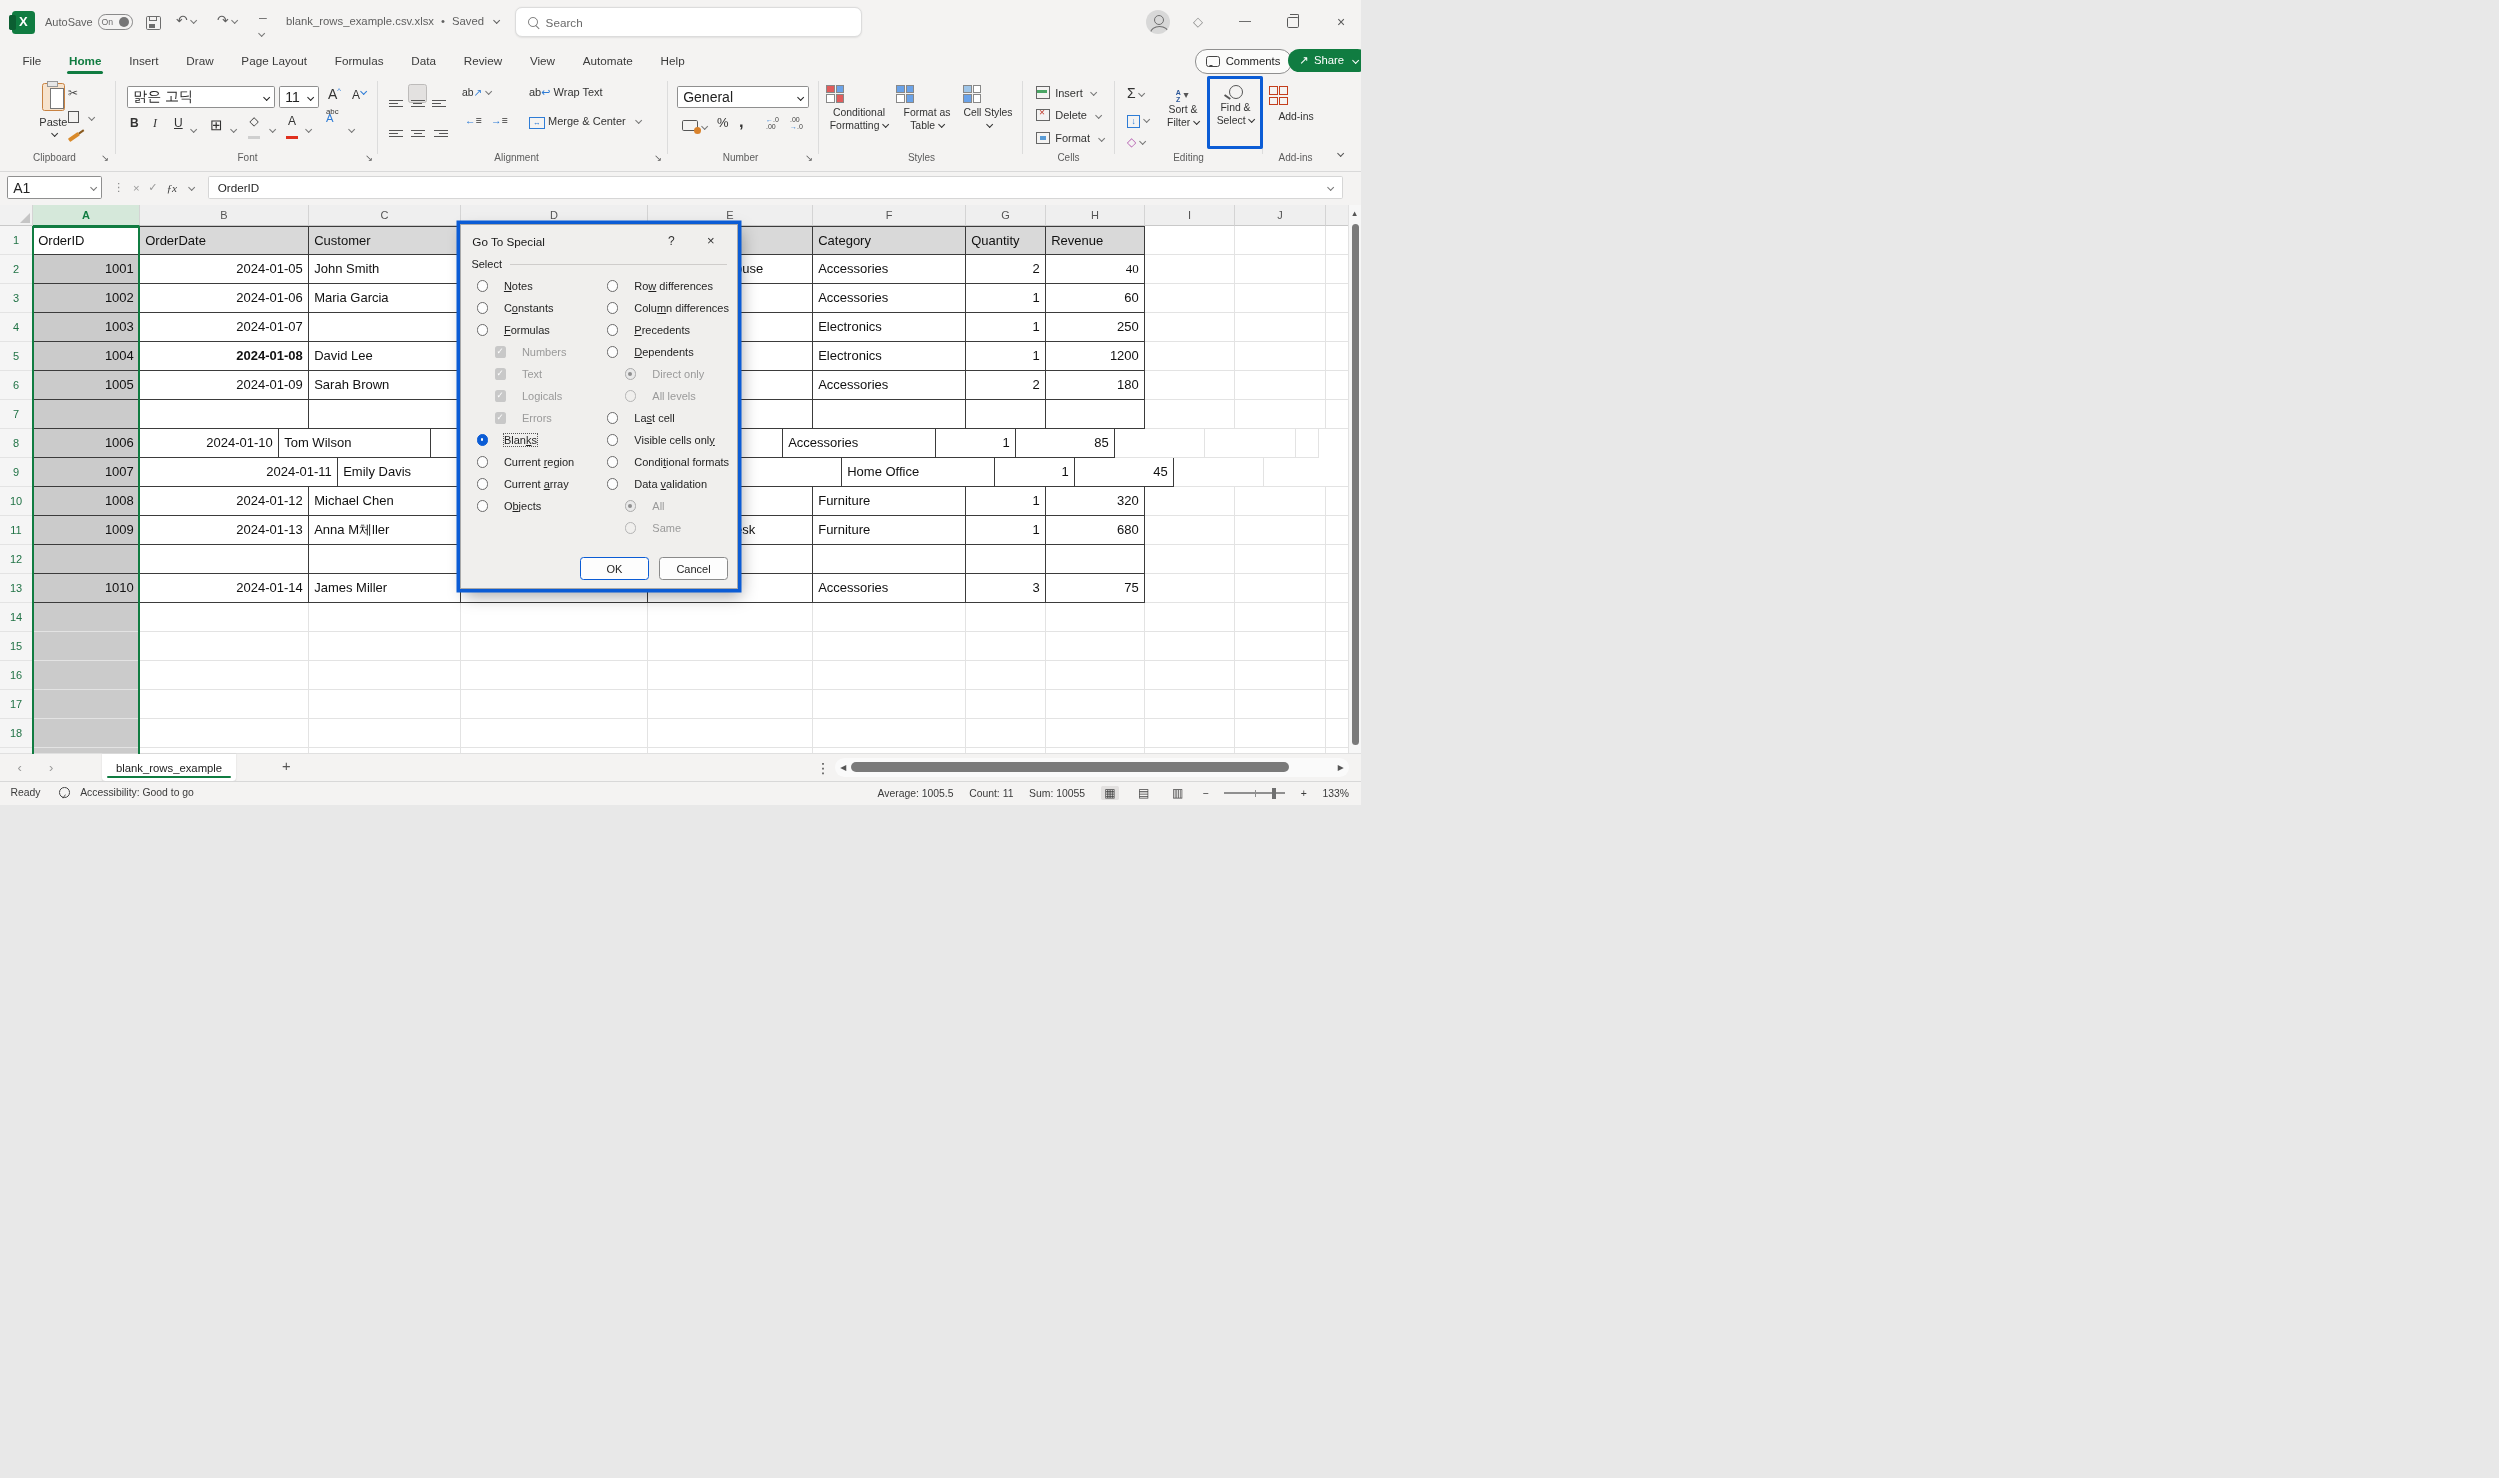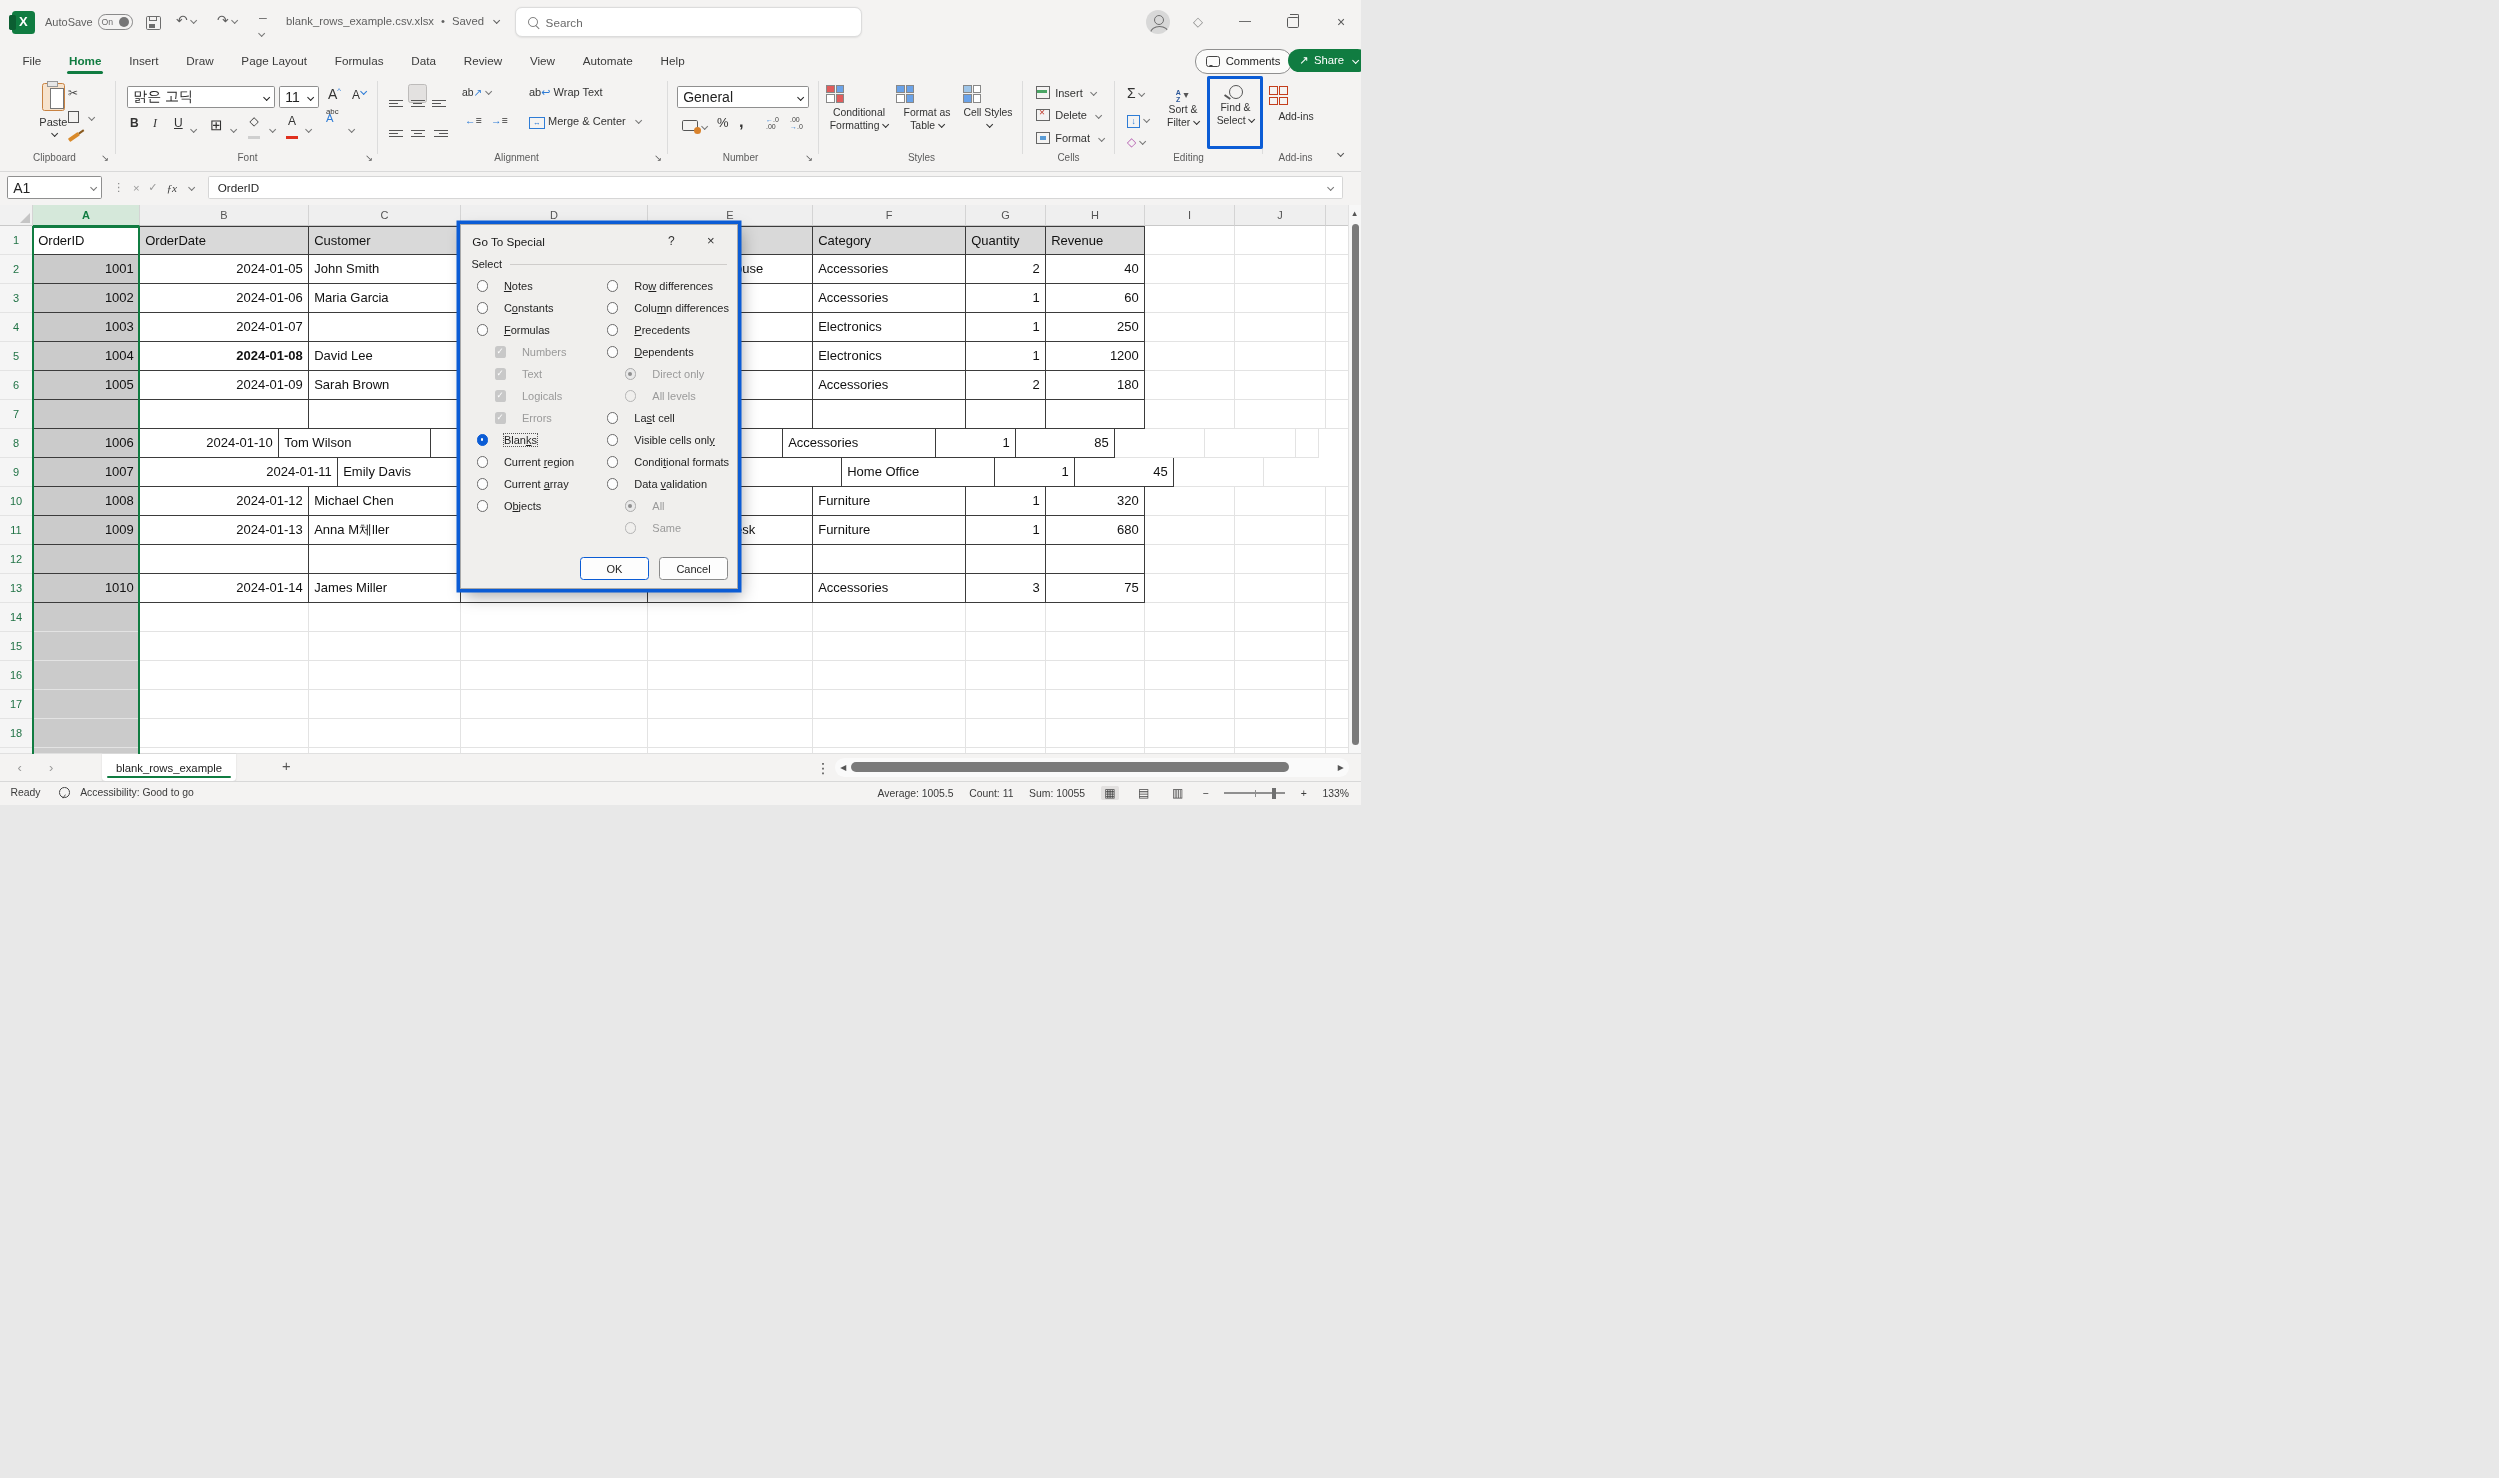--- a/index.html
+++ b/index.html
@@ -452,21 +452,21 @@
         </div>
         <div class="grow" style="height: 29px;">
           <div class="rown" style="line-height: 28px;">2</div>
           <div class="cell tb selc ra" style="width: 107px; line-height: 28px;">1001</div>
           <div class="cell tb ra" style="width: 169px; line-height: 28px;">2024-01-05</div>
           <div class="cell tb" style="width: 152px; line-height: 28px;">John Smith</div>
           <div class="cell tb" style="width: 187px; line-height: 28px;"></div>
           <div class="cell tb frag" style="width: 165px; line-height: 28px;">ouse</div>
           <div class="cell tb" style="width: 153px; line-height: 28px;">Accessories</div>
           <div class="cell tb ra" style="width: 80px; line-height: 28px;">2</div>
-          <div class="cell tb ra" style="width: 99px; line-height: 28px;">40</div>
+          <div class="cell tb ra" style="width: 99px; line-height: 28px; font-family: Liberation Serif, serif;">40</div>
           <div class="cell" style="width: 90px; line-height: 28px;"></div>
           <div class="cell" style="width: 91px; line-height: 28px;"></div>
           <div class="cell" style="width: 22.6px; line-height: 28px;"></div>
         </div>
         <div class="grow" style="height: 29px;">
           <div class="rown" style="line-height: 28px;">3</div>
           <div class="cell tb selc ra" style="width: 107px; line-height: 28px;">1002</div>
           <div class="cell tb ra" style="width: 169px; line-height: 28px;">2024-01-06</div>
           <div class="cell tb" style="width: 152px; line-height: 28px;">Maria Garcia</div>
           <div class="cell tb" style="width: 187px; line-height: 28px;"></div>

